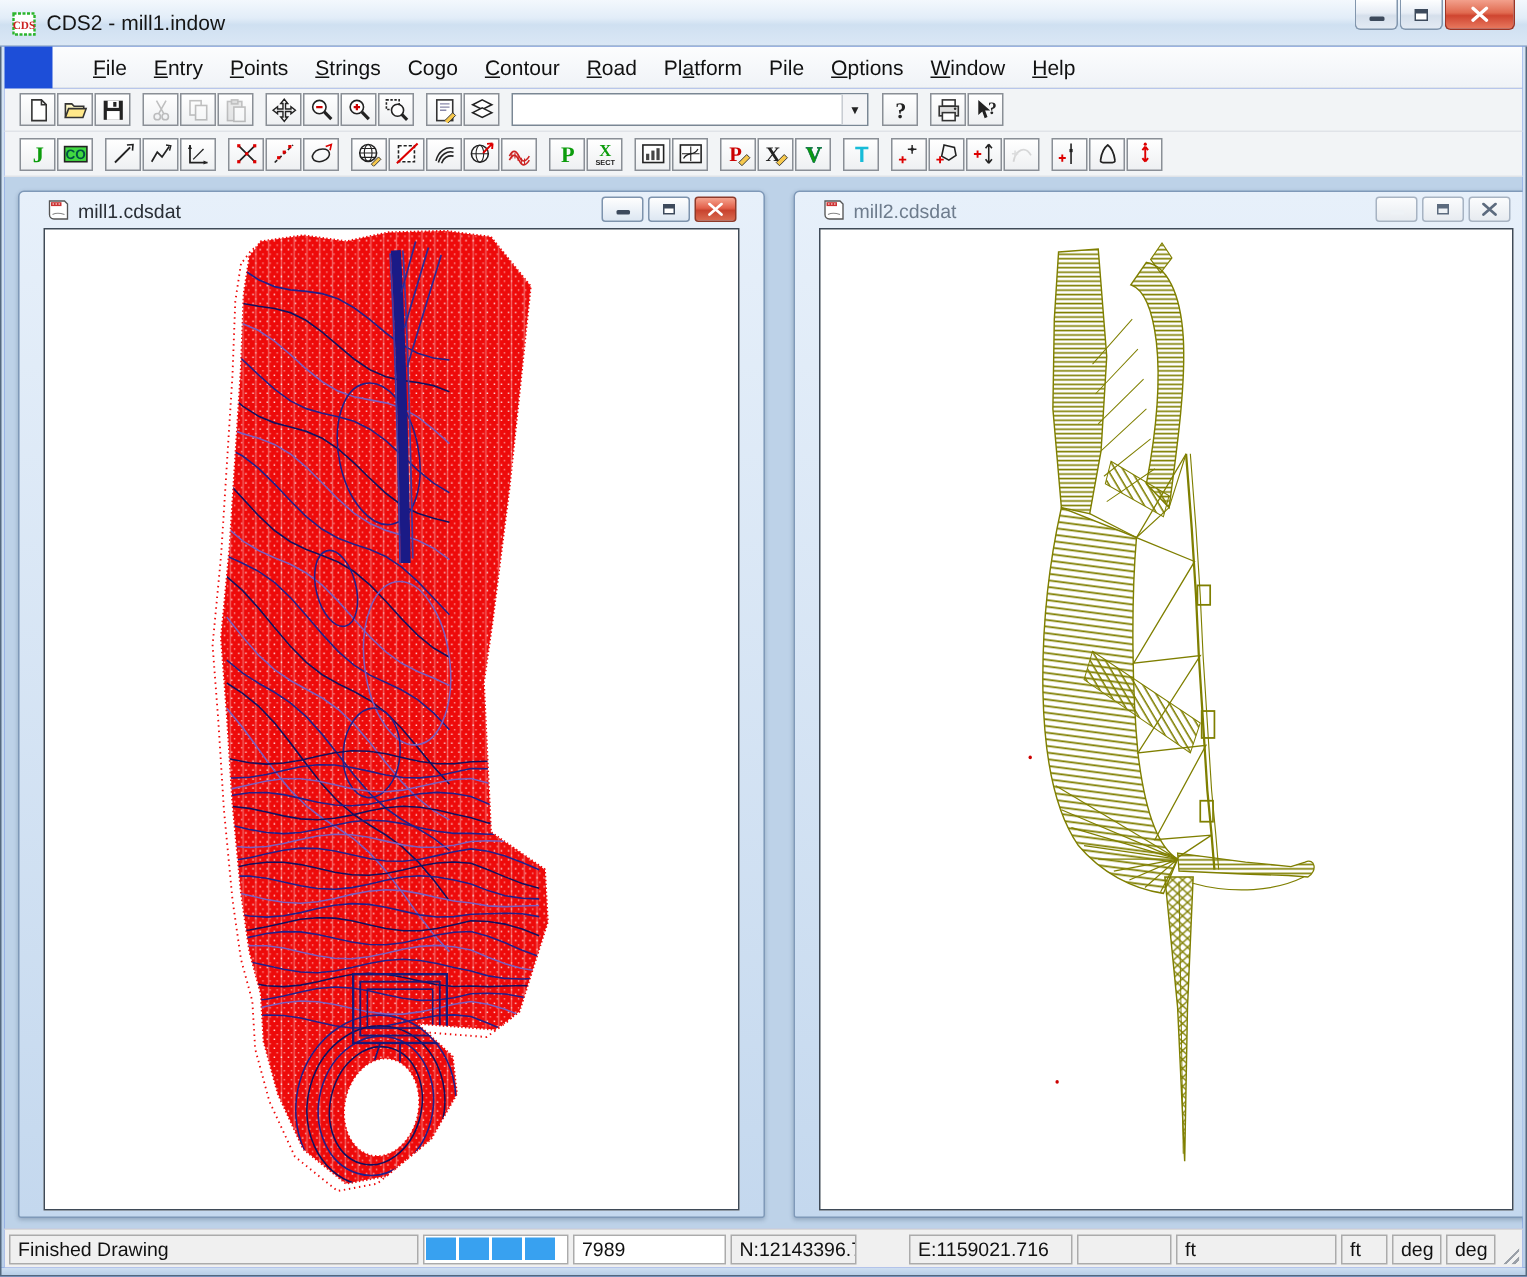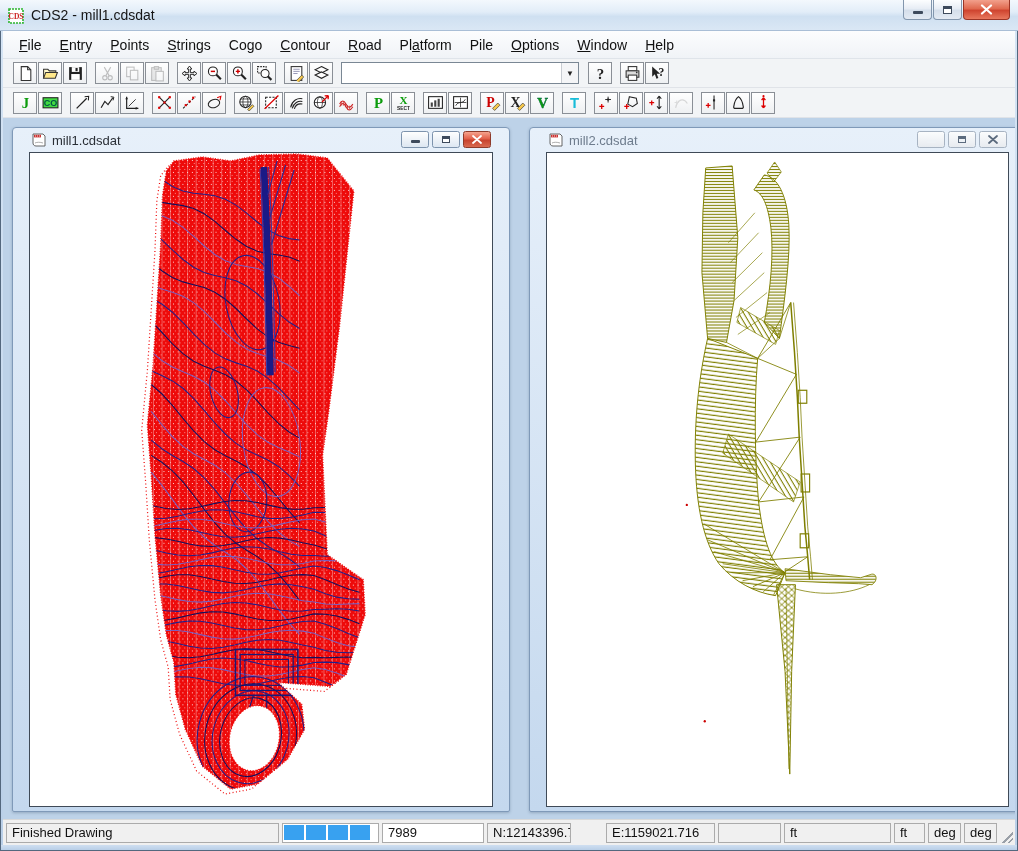--- a/index.html
+++ b/index.html
@@ -16,21 +16,21 @@
   .g-max{width:9px;height:8px;box-sizing:border-box;border:1px solid #3d4a5c;border-top-width:3px;background:#fff;}
   .g-max.s{width:8px;height:7px;}
 
   
   .frame{display:flex;height:814px;}
   .edge.l,.edge.r{width:3px;background:linear-gradient(180deg,#d5e4f4,#b9cfe8);}
   .edge.b{height:6px;background:linear-gradient(#cfdff1,#b4cbe5);}
   .content{width:1012px;display:flex;flex-direction:column;}
 
   
-  .menubar{height:28px;box-sizing:border-box;display:flex;align-items:center;background:linear-gradient(#fcfdfe,#f0f3f7);border-bottom:1px solid #dfe4ea;padding-left:7px;}
+  .menubar{height:28px;box-sizing:border-box;display:flex;align-items:center;background:linear-gradient(#fcfdfe,#f0f3f7);border-bottom:1px solid #dfe4ea;padding-left:18px;margin-left:32px;}
   .menu-item{padding:4px 9px;font-size:14px;color:#111;cursor:default;}
   .toolbar{height:29px;box-sizing:border-box;display:flex;align-items:center;background:#f2f4f6;border-bottom:1px solid #e0e3e8;padding-left:10px;}
   #toolbar-cogo{height:30px;}
   .tgroup{display:flex;margin-right:7px;}
   .tbtn{width:24px;height:22px;box-sizing:border-box;border:1px solid #8a8f96;background:linear-gradient(#ffffff,#eef0f2);display:flex;align-items:center;justify-content:center;margin-right:1px;}
   .tbtn.disabled svg{opacity:.35;filter:grayscale(1);}
   .combo{width:238px;height:22px;box-sizing:border-box;border:1px solid #7a8794;background:#fff;display:flex;align-items:center;justify-content:space-between;margin-right:9px;font-size:12px;padding-left:3px;}
   .combo-arrow{width:16px;height:100%;display:flex;align-items:center;justify-content:center;font-size:8px;color:#222;border-left:1px solid #c8ccd2;background:#f4f5f7;}
 
   
@@ -70,21 +70,21 @@
 </head>
 <body>
 
 <div class="window">
 
   <div class="titlebar">
     <svg class="app-icon" viewBox="0 0 16 16">
       <rect x="1" y="1" width="14" height="14" fill="#fff" stroke="#2cb52c" stroke-width="1.6" stroke-dasharray="2,1"></rect>
       <text x="8" y="11" text-anchor="middle" font-size="7.5" font-weight="bold" font-family="Liberation Serif,serif" fill="#c22">CDS</text>
     </svg>
-    <span class="title-text">CDS2 - mill1.cdsdat</span>
+    <span class="title-text">CDS2 - mill1.indow</span>
     <div class="cap-btns">
       <div class="cap">
           <span class="g-min"></span>
         </div>
       <div class="cap">
           <span class="g-max"></span>
         </div>
       <div class="cap close">
         <svg width="15" height="11" viewBox="0 0 15 11">
             <path d="M3,1.5 L12,9.5 M12,1.5 L3,9.5" stroke="#fff" stroke-width="2.2" stroke-linecap="round"></path>

